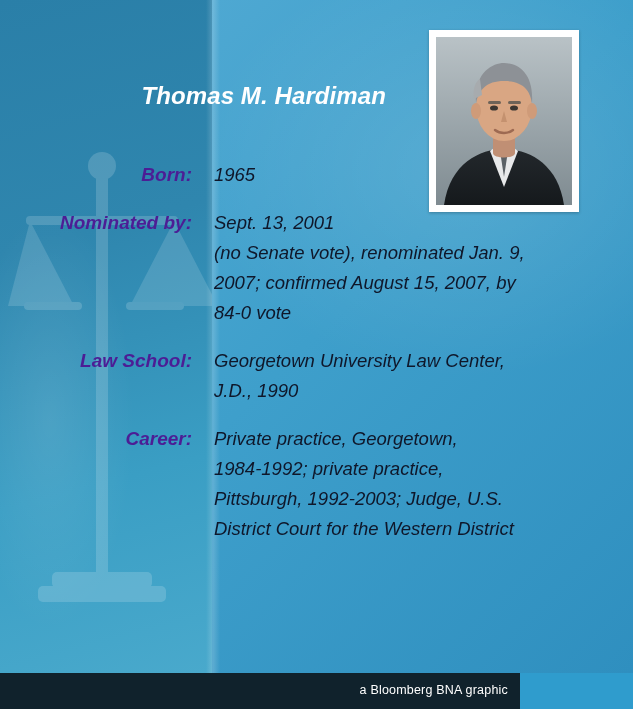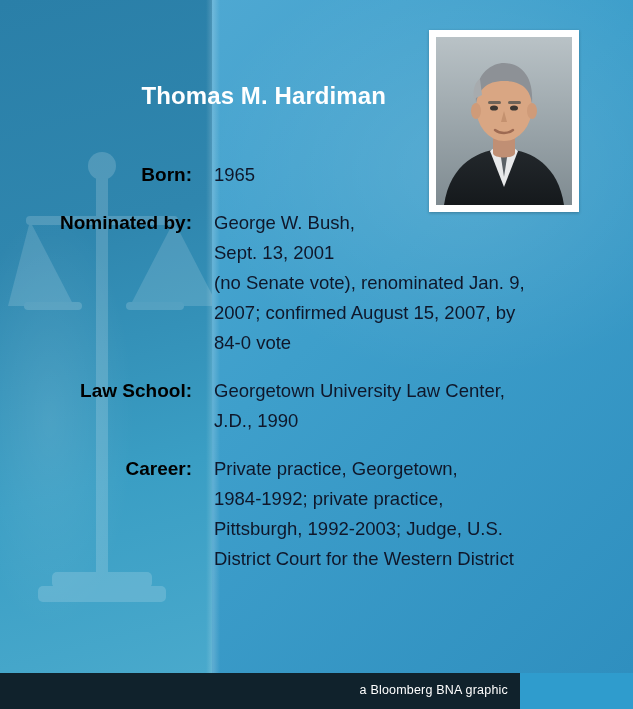--- a/index.html
+++ b/index.html
@@ -74,20 +74,21 @@
     font-size: 12.5px;
     letter-spacing: 0.2px;
   }
 
   
   .content {
     position: absolute;
     left: 0; top: 0;
     width: 633px;
     height: 472px;
+    font-style: italic;
   }
 
   .name {
     position: absolute;
     left: 0;
     top: 82px;
     width: 386px;
     text-align: right;
     color: #ffffff;
     font-size: 24px;
@@ -124,21 +125,21 @@
     position: relative;
     display: flex;
     align-items: flex-start;
     margin-bottom: 18px;
   }
   .row-label {
     width: 202px;
     flex: 0 0 202px;
     text-align: right;
     padding-right: 10px;
-    color: #000000;
+    color: #4c1d95;
     font-size: 19px;
     font-weight: bold;
     line-height: 30px;
   }
   .row-value {
     flex: 1 1 auto;
     padding-left: 12px;
     color: #0f172a;
     font-size: 18.5px;
     line-height: 30px;
@@ -219,21 +220,20 @@
       <div class="row">
         <div class="row-label">Born:</div>
         <div class="row-value">
           <span class="ln">1965</span>
         </div>
       </div>
 
       <div class="row">
         <div class="row-label">Nominated by:</div>
         <div class="row-value">
-          <span class="ln">George W. Bush,</span>
           <span class="ln">Sept. 13, 2001</span>
           <span class="ln">(no Senate vote), renominated Jan. 9,</span>
           <span class="ln">2007; confirmed August 15, 2007, by</span>
           <span class="ln">84-0 vote</span>
         </div>
       </div>
 
       <div class="row">
         <div class="row-label">Law School:</div>
         <div class="row-value">

